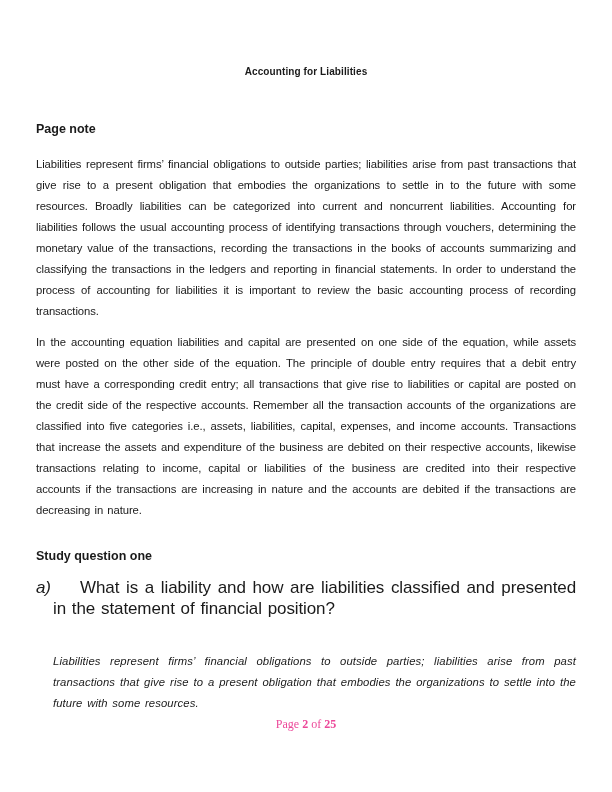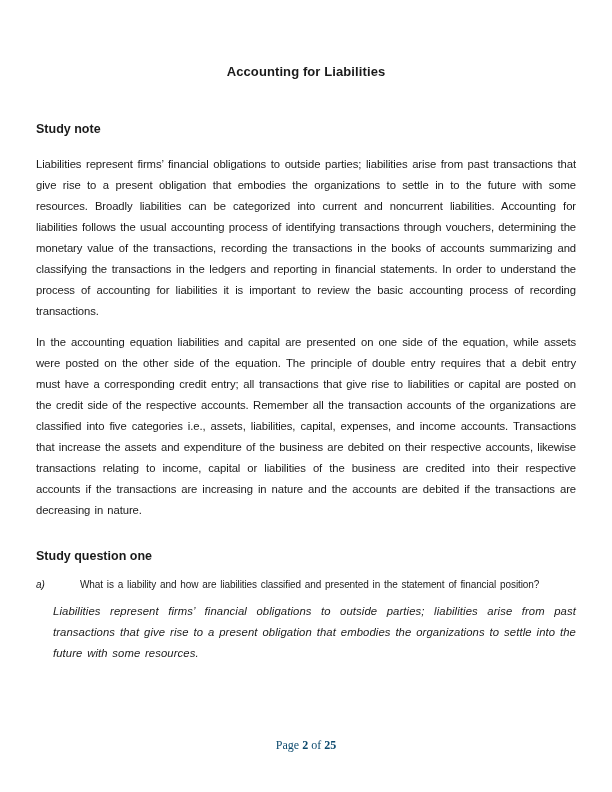--- a/index.html
+++ b/index.html
@@ -14,21 +14,21 @@
     height: 792px;
     margin: 0 auto;
     background: #ffffff;
     color: #1a1a1a;
     font-family: "Liberation Sans", "DejaVu Sans", sans-serif;
     padding: 62px 36px 0 36px;
     overflow: hidden;
   }
 
   .doc-title {
-    font-size: 13px;
+    font-size: 10px;
     font-weight: bold;
     text-align: center;
     line-height: 20px;
     margin-bottom: 38px;
     letter-spacing: 0.1px;
   }
 
   .section-heading {
     font-size: 12.5px;
     font-weight: bold;
@@ -44,28 +44,28 @@
   .body-para {
     font-size: 11.3px;
     line-height: 21px;
     text-align: justify;
     letter-spacing: -0.1px;
     word-spacing: 1.2px;
     margin-bottom: 10px;
   }
 
   .question {
-    font-size: 10px;
-    line-height: 16px;
+    font-size: 17px;
+    line-height: 21px;
     text-align: justify;
     letter-spacing: -0.1px;
     word-spacing: 1.2px;
     padding-left: 17px;
     text-indent: -17px;
-    margin-bottom: 8px;
+    margin-bottom: 32px;
   }
 
   .q-label {
     display: inline-block;
     width: 44px;
     font-style: italic;
     text-indent: 0;
   }
 
   .answer-para {
@@ -81,36 +81,35 @@
 
   .page-footer {
     position: absolute;
     top: 716px;
     left: 0;
     right: 0;
     text-align: center;
     font-family: "Liberation Serif", "DejaVu Serif", serif;
     font-size: 12px;
     line-height: 16px;
-    color: #0c4a6e;
-    margin-top: 21px;
+    color: #ec4899;
   }
 
   .page-footer .bold-num {
     font-weight: bold;
   }
 </style>
 </head>
 <body>
 
 <div class="page">
 
   <h1 class="doc-title">Accounting for Liabilities</h1>
 
-  <h2 class="section-heading">Study note</h2>
+  <h2 class="section-heading">Page note</h2>
 
   <p class="body-para">Liabilities represent firms’ financial obligations to outside parties; liabilities arise from past transactions that give rise to a present obligation that embodies the organizations to settle in to the future with some resources. Broadly liabilities can be categorized into current and noncurrent liabilities. Accounting for liabilities follows the usual accounting process of identifying transactions through vouchers, determining the monetary value of the transactions, recording the transactions in the books of accounts summarizing and classifying the transactions in the ledgers and reporting in financial statements. In order to understand the process of accounting for liabilities it is important to review the basic accounting process of recording transactions.</p>
 
   <p class="body-para">In the accounting equation liabilities and capital are presented on one side of the equation, while assets were posted on the other side of the equation. The principle of double entry requires that a debit entry must have a corresponding credit entry; all transactions that give rise to liabilities or capital are posted on the credit side of the respective accounts. Remember all the transaction accounts of the organizations are classified into five categories i.e., assets, liabilities, capital, expenses, and income accounts. Transactions that increase the assets and expenditure of the business are debited on their respective accounts, likewise transactions relating to income, capital or liabilities of the business are credited into their respective accounts if the transactions are increasing in nature and the accounts are debited if the transactions are decreasing in nature.</p>
 
   <h2 class="section-heading heading-sq">Study question one</h2>
 
   <div class="question"><span class="q-label">a)</span><span class="q-text">What is a liability and how are liabilities classified and presented in the statement of financial position?</span></div>
 
   <p class="answer-para">Liabilities represent firms’ financial obligations to outside parties; liabilities arise from past transactions that give rise to a present obligation that embodies the organizations to settle into the future with some resources.</p>

